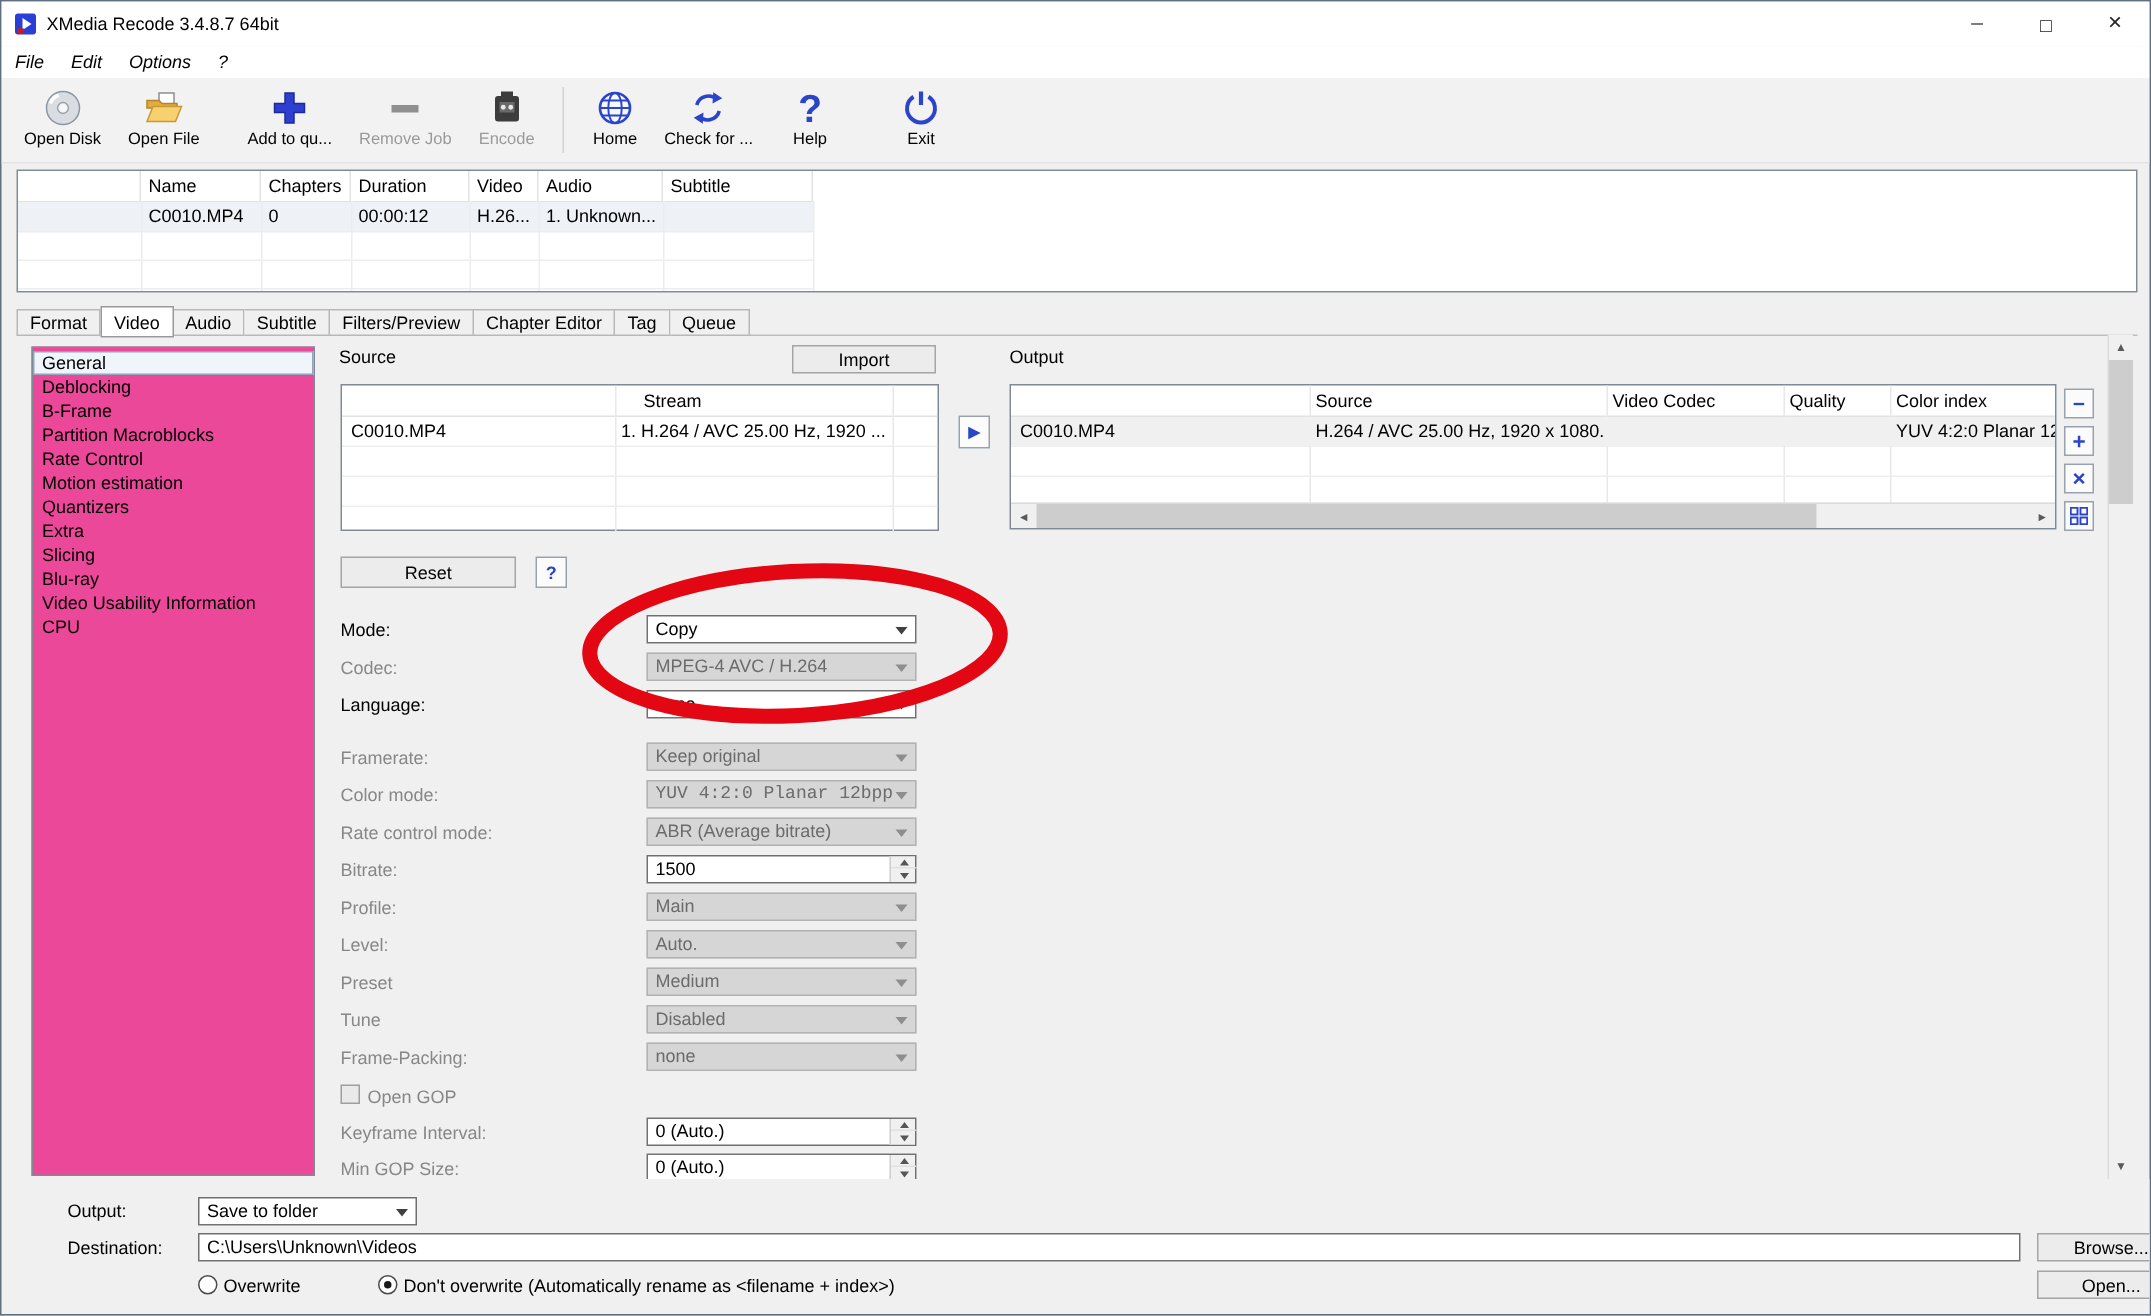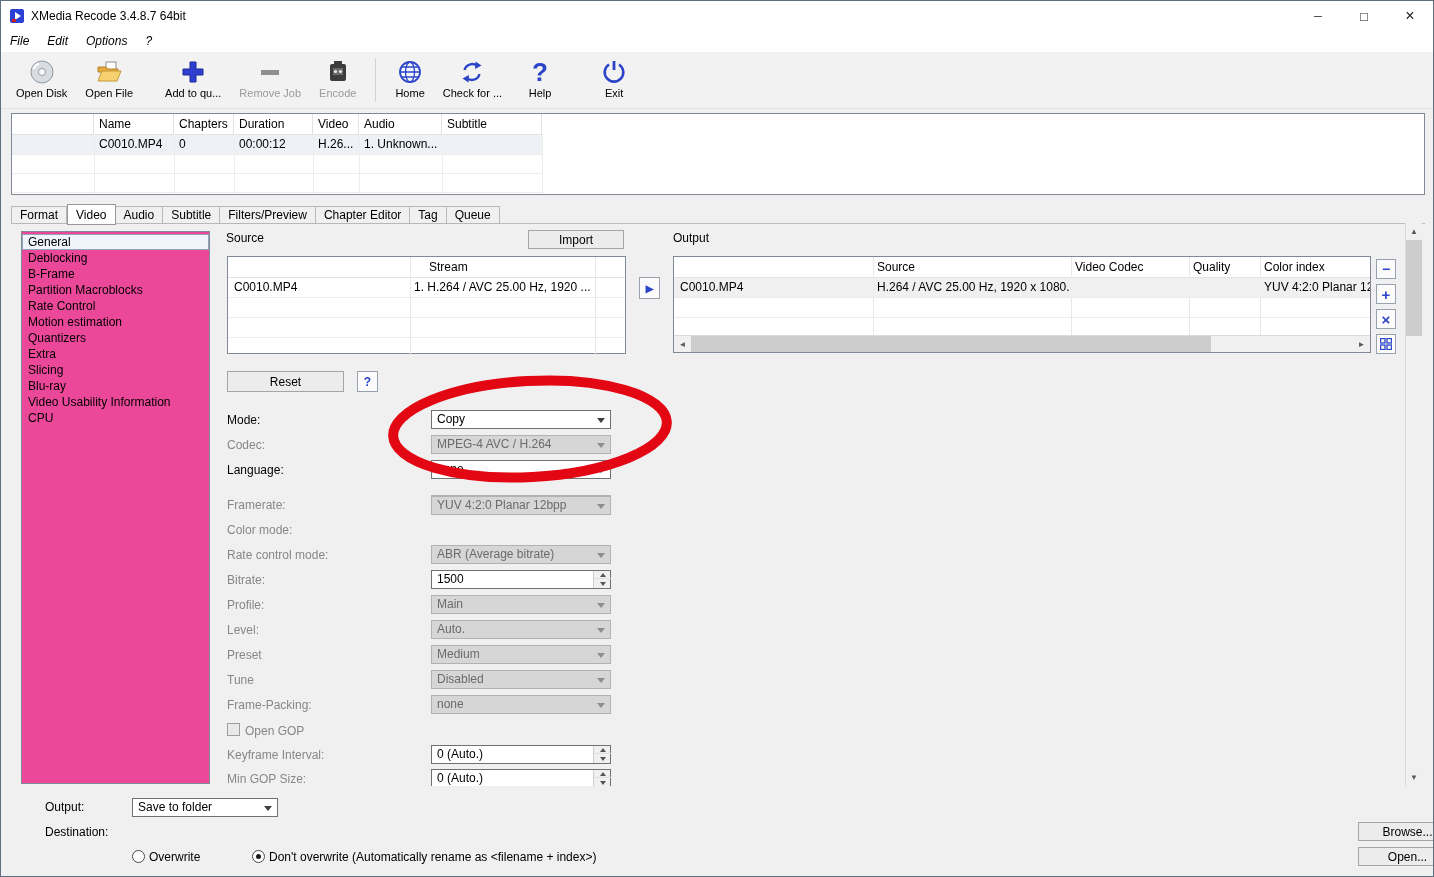--- a/index.html
+++ b/index.html
@@ -370,21 +370,21 @@
     <span class="chev"></span>
   </div>
 
   <div class="flabel dis" style="top:497px;">Framerate:</div>
   <div class="combo dis" style="top:494px;">
     <span>Keep original</span>
     <span class="chev"></span>
   </div>
 
   <div class="flabel dis" style="top:522px;">Color mode:</div>
-  <div class="combo dis" style="top:495px;">
+  <div class="combo dis" style="top:519px;font-family:Liberation Mono, monospace;">
     <span>YUV 4:2:0 Planar 12bpp</span>
     <span class="chev"></span>
   </div>
 
   <div class="flabel dis" style="top:547px;">Rate control mode:</div>
   <div class="combo dis" style="top:544px;">
     <span>ABR (Average bitrate)</span>
     <span class="chev"></span>
   </div>
 
@@ -475,20 +475,21 @@
   </div>
 
   <div class="bottombar">
     <div class="b-label" style="left:10px; top:14px;">Output:</div>
     <div class="b-combo">
       <span>Save to folder</span>
       <span class="chev"></span>
     </div>
 
     <div class="b-label" style="left:10px; top:39px;">Destination:</div>
+    <div class="b-input">C:\Users\Unknown\Videos</div>
     <div class="btn" style="left:1323px; top:36px; width:99px; height:19px;">Browse...</div>
 
     <div class="radio" style="left:97px; top:64px;"></div>
     <div class="b-label" style="left:114px; top:64px;">Overwrite</div>
     <div class="radio sel" style="left:217px; top:64px;"></div>
     <div class="b-label" style="left:234px; top:64px;">Don't overwrite (Automatically rename as &lt;filename + index&gt;)</div>
 
     <div class="btn" style="left:1323px; top:61px; width:99px; height:19px;">Open...</div>
   </div>
 

